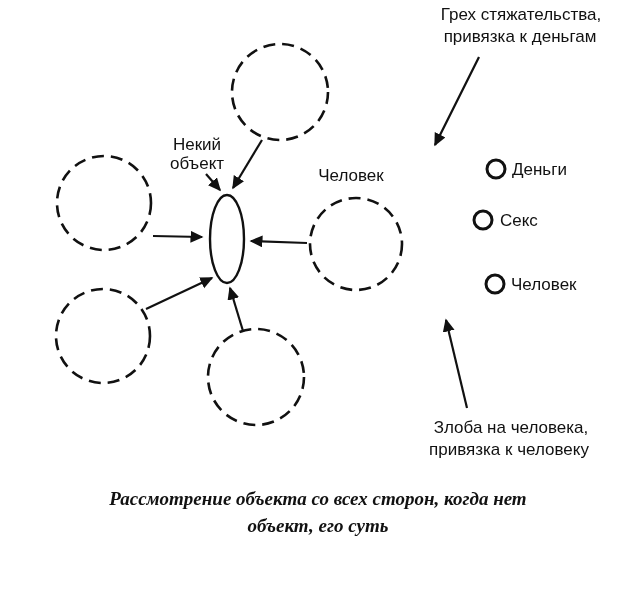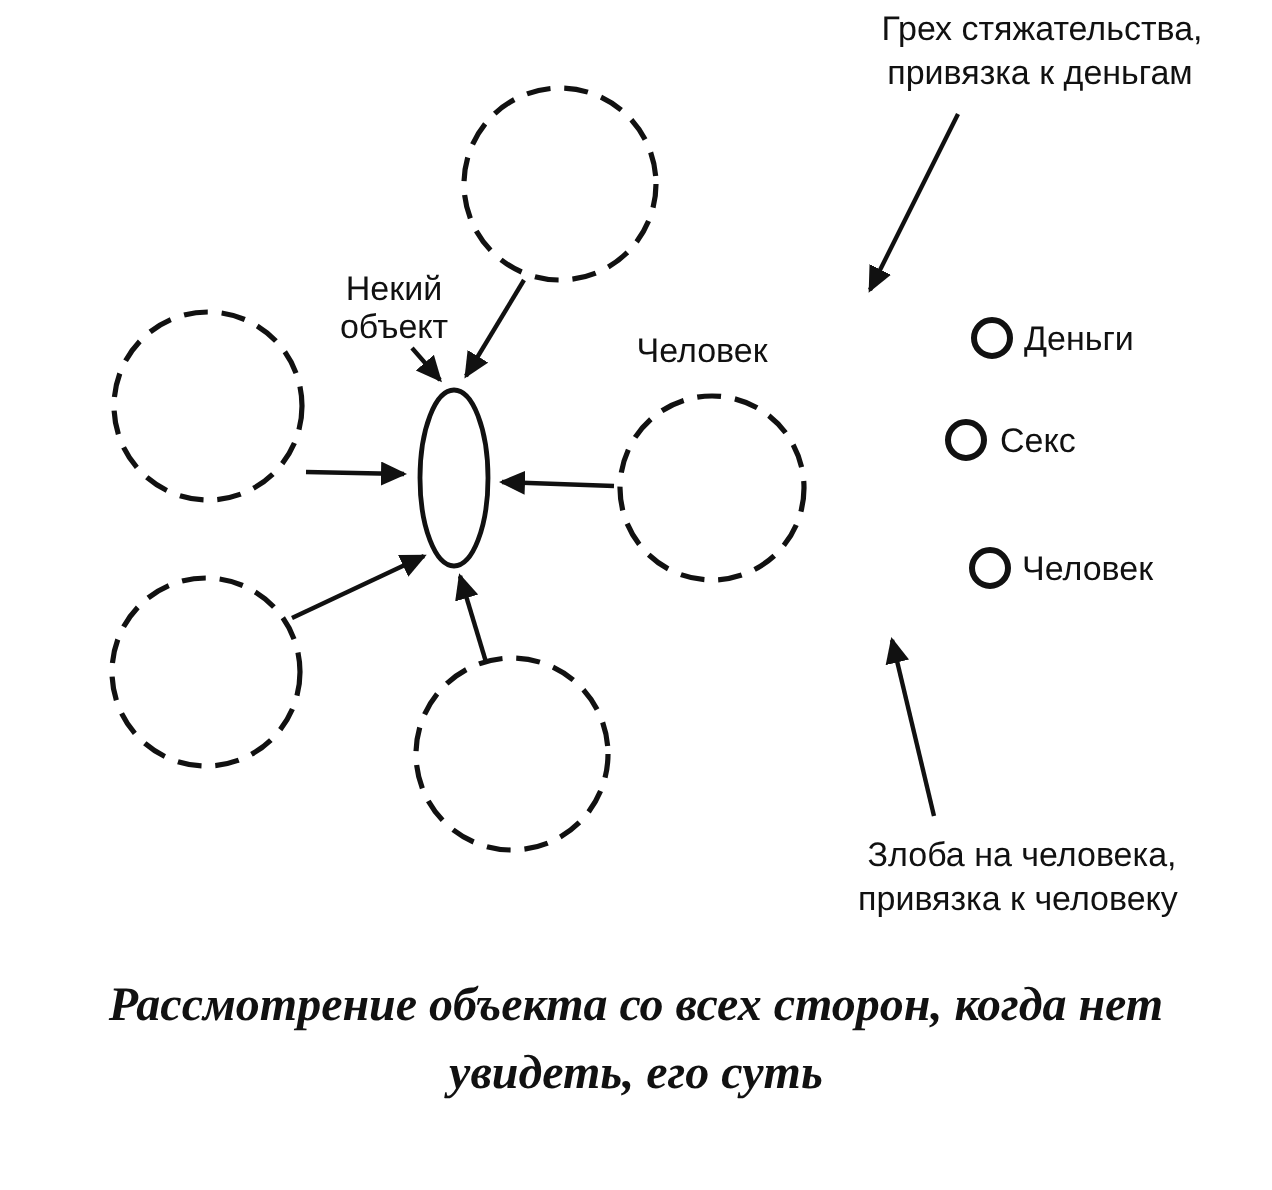--- a/index.html
+++ b/index.html
@@ -38,21 +38,21 @@
   .arrow {
     stroke: #111111;
     stroke-width: 2.2;
     fill: none;
   }
   .caption {
     text-align: center;
     font-family: "Liberation Serif", serif;
     font-style: italic;
     font-weight: 600;
-    font-size: 24px;
+    font-size: 19px;
     line-height: 1.42;
     color: #111111;
     padding-top: 8px;
   }
 </style>
 </head>
 <body>
 
 <div class="page">
 
@@ -96,16 +96,16 @@
     <text x="520" y="42" text-anchor="middle">привязка к деньгам</text>
     <line class="arrow" x1="479" y1="57" x2="435" y2="145" marker-end="url(#ah)"></line>
 
     <line class="arrow" x1="467" y1="408" x2="446" y2="320" marker-end="url(#ah)"></line>
     <text x="511" y="433" text-anchor="middle">Злоба на человека,</text>
     <text x="509" y="455" text-anchor="middle">привязка к человеку</text>
   </svg>
 
   <div class="caption">
     <div>Рассмотрение объекта со всех сторон, когда нет</div>
-    <div>увидеть, его суть</div>
+    <div>объект, его суть</div>
   </div>
 
 </div>
 
 </body></html>

